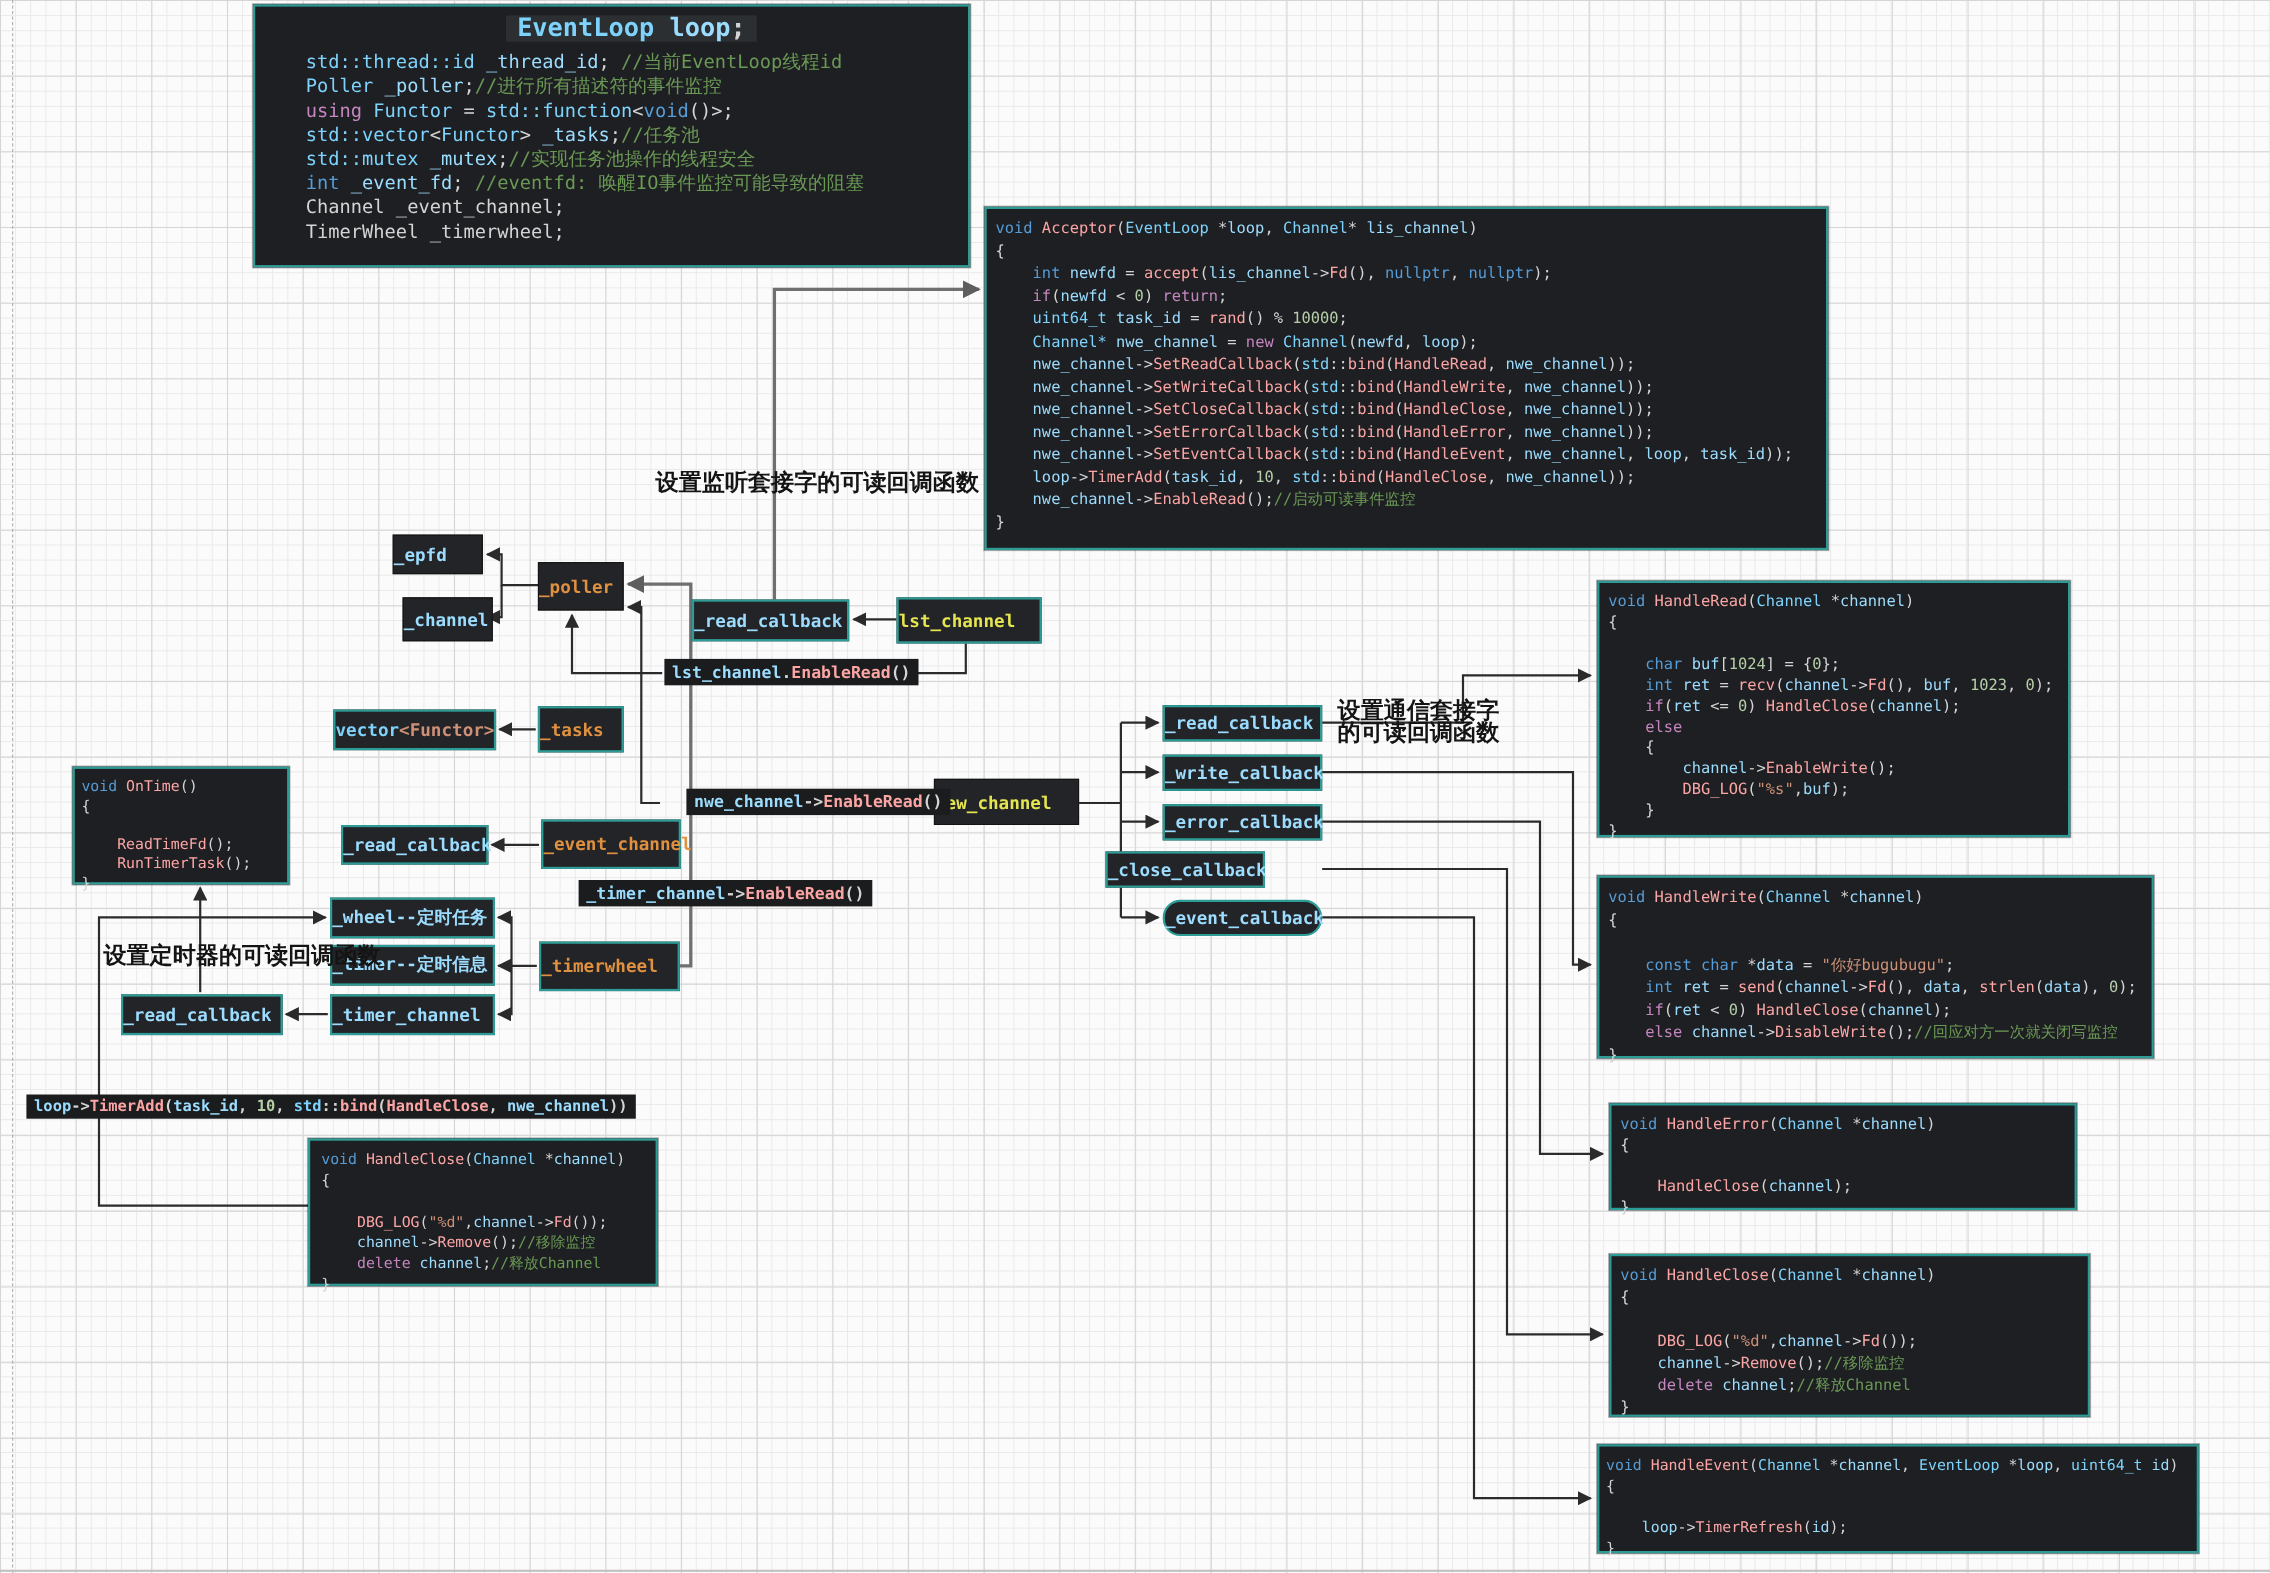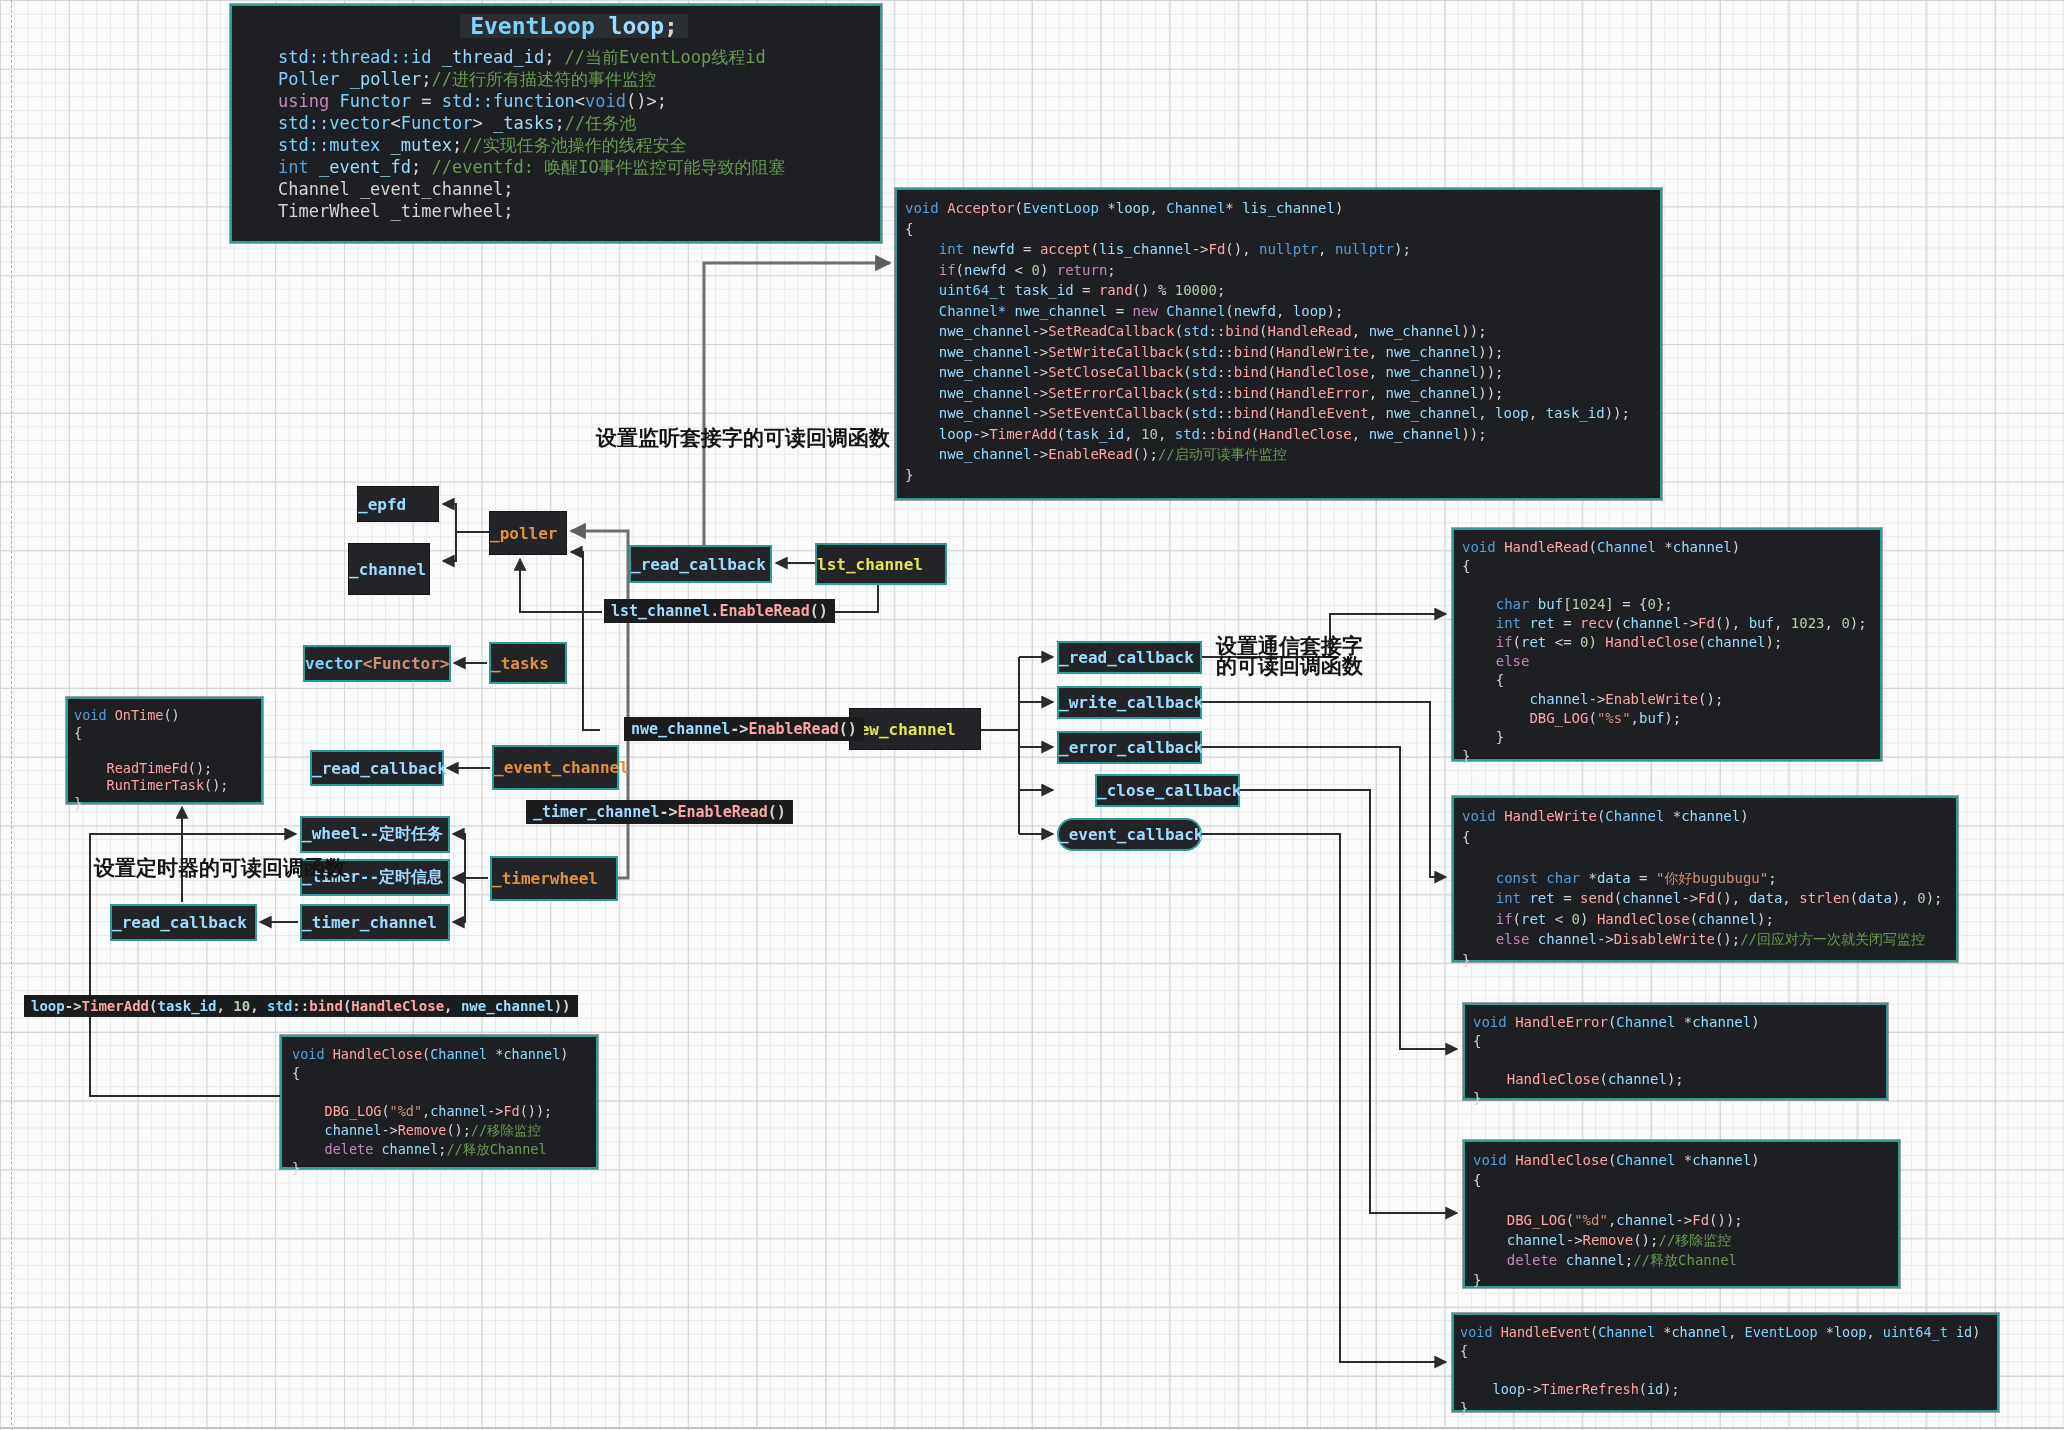--- a/index.html
+++ b/index.html
@@ -98,33 +98,33 @@
       <div class="code-block" style="left: 230px; top: 4px; width: 652px; height: 239px; font-size: 17px; line-height: 22px; padding-left: 46px;"><div class="code-title" style="font-size: 23px;"><span class="tok-type">EventLoop</span><span class="tok-var"> loop</span><span class="tok-pl">;</span></div><div class="code-line"><span class="tok-type">std::thread::id</span><span class="tok-var"> _thread_id</span><span class="tok-pl">; </span><span class="tok-cmt">//当前EventLoop线程id</span></div><div class="code-line"><span class="tok-type">Poller</span><span class="tok-var"> _poller</span><span class="tok-pl">;</span><span class="tok-cmt">//进行所有描述符的事件监控</span></div><div class="code-line"><span class="tok-ctrl">using</span><span class="tok-type"> Functor</span><span class="tok-pl"> = </span><span class="tok-type">std::function</span><span class="tok-pl">&lt;</span><span class="tok-kw">void</span><span class="tok-pl">()&gt;;</span></div><div class="code-line"><span class="tok-type">std::vector</span><span class="tok-pl">&lt;</span><span class="tok-type">Functor</span><span class="tok-pl">&gt;</span><span class="tok-var"> _tasks</span><span class="tok-pl">;</span><span class="tok-cmt">//任务池</span></div><div class="code-line"><span class="tok-type">std::mutex</span><span class="tok-var"> _mutex</span><span class="tok-pl">;</span><span class="tok-cmt">//实现任务池操作的线程安全</span></div><div class="code-line"><span class="tok-kw">int</span><span class="tok-var"> _event_fd</span><span class="tok-pl">; </span><span class="tok-cmt">//eventfd: 唤醒IO事件监控可能导致的阻塞</span></div><div class="code-line"><span class="tok-pl">Channel _event_channel;</span></div><div class="code-line"><span class="tok-pl">TimerWheel _timerwheel;</span></div></div>
       <div class="code-block" style="left: 895px; top: 188px; width: 767px; height: 312px; font-size: 14px; line-height: 20.5px; padding-left: 8px;"><div class="code-line"><span class="tok-kw">void</span><span class="tok-fn"> Acceptor</span><span class="tok-pl">(</span><span class="tok-type">EventLoop</span><span class="tok-pl"> *</span><span class="tok-var">loop</span><span class="tok-pl">, </span><span class="tok-type">Channel</span><span class="tok-pl">* </span><span class="tok-var">lis_channel</span><span class="tok-pl">)</span></div><div class="code-line"><span class="tok-pl">{</span></div><div class="code-line"><span class="tok-pl">    </span><span class="tok-kw">int</span><span class="tok-var"> newfd</span><span class="tok-pl"> = </span><span class="tok-fn">accept</span><span class="tok-pl">(</span><span class="tok-var">lis_channel</span><span class="tok-pl">-&gt;</span><span class="tok-fn">Fd</span><span class="tok-pl">(), </span><span class="tok-kw">nullptr</span><span class="tok-pl">, </span><span class="tok-kw">nullptr</span><span class="tok-pl">);</span></div><div class="code-line"><span class="tok-pl">    </span><span class="tok-ctrl">if</span><span class="tok-pl">(</span><span class="tok-var">newfd</span><span class="tok-pl"> &lt; </span><span class="tok-num">0</span><span class="tok-pl">) </span><span class="tok-ctrl">return</span><span class="tok-pl">;</span></div><div class="code-line"><span class="tok-pl">    </span><span class="tok-type">uint64_t</span><span class="tok-var"> task_id</span><span class="tok-pl"> = </span><span class="tok-fn">rand</span><span class="tok-pl">() % </span><span class="tok-num">10000</span><span class="tok-pl">;</span></div><div class="code-line"><span class="tok-pl">    </span><span class="tok-type">Channel*</span><span class="tok-var"> nwe_channel</span><span class="tok-pl"> = </span><span class="tok-ctrl">new</span><span class="tok-pl"> </span><span class="tok-type">Channel</span><span class="tok-pl">(</span><span class="tok-var">newfd</span><span class="tok-pl">, </span><span class="tok-var">loop</span><span class="tok-pl">);</span></div><div class="code-line"><span class="tok-pl">    </span><span class="tok-var">nwe_channel</span><span class="tok-pl">-&gt;</span><span class="tok-fn">SetReadCallback</span><span class="tok-pl">(</span><span class="tok-type">std</span><span class="tok-pl">::</span><span class="tok-fn">bind</span><span class="tok-pl">(</span><span class="tok-fn">HandleRead</span><span class="tok-pl">, </span><span class="tok-var">nwe_channel</span><span class="tok-pl">));</span></div><div class="code-line"><span class="tok-pl">    </span><span class="tok-var">nwe_channel</span><span class="tok-pl">-&gt;</span><span class="tok-fn">SetWriteCallback</span><span class="tok-pl">(</span><span class="tok-type">std</span><span class="tok-pl">::</span><span class="tok-fn">bind</span><span class="tok-pl">(</span><span class="tok-fn">HandleWrite</span><span class="tok-pl">, </span><span class="tok-var">nwe_channel</span><span class="tok-pl">));</span></div><div class="code-line"><span class="tok-pl">    </span><span class="tok-var">nwe_channel</span><span class="tok-pl">-&gt;</span><span class="tok-fn">SetCloseCallback</span><span class="tok-pl">(</span><span class="tok-type">std</span><span class="tok-pl">::</span><span class="tok-fn">bind</span><span class="tok-pl">(</span><span class="tok-fn">HandleClose</span><span class="tok-pl">, </span><span class="tok-var">nwe_channel</span><span class="tok-pl">));</span></div><div class="code-line"><span class="tok-pl">    </span><span class="tok-var">nwe_channel</span><span class="tok-pl">-&gt;</span><span class="tok-fn">SetErrorCallback</span><span class="tok-pl">(</span><span class="tok-type">std</span><span class="tok-pl">::</span><span class="tok-fn">bind</span><span class="tok-pl">(</span><span class="tok-fn">HandleError</span><span class="tok-pl">, </span><span class="tok-var">nwe_channel</span><span class="tok-pl">));</span></div><div class="code-line"><span class="tok-pl">    </span><span class="tok-var">nwe_channel</span><span class="tok-pl">-&gt;</span><span class="tok-fn">SetEventCallback</span><span class="tok-pl">(</span><span class="tok-type">std</span><span class="tok-pl">::</span><span class="tok-fn">bind</span><span class="tok-pl">(</span><span class="tok-fn">HandleEvent</span><span class="tok-pl">, </span><span class="tok-var">nwe_channel</span><span class="tok-pl">, </span><span class="tok-var">loop</span><span class="tok-pl">, </span><span class="tok-var">task_id</span><span class="tok-pl">));</span></div><div class="code-line"><span class="tok-pl">    </span><span class="tok-var">loop</span><span class="tok-pl">-&gt;</span><span class="tok-fn">TimerAdd</span><span class="tok-pl">(</span><span class="tok-var">task_id</span><span class="tok-pl">, </span><span class="tok-num">10</span><span class="tok-pl">, </span><span class="tok-type">std</span><span class="tok-pl">::</span><span class="tok-fn">bind</span><span class="tok-pl">(</span><span class="tok-fn">HandleClose</span><span class="tok-pl">, </span><span class="tok-var">nwe_channel</span><span class="tok-pl">));</span></div><div class="code-line"><span class="tok-pl">    </span><span class="tok-var">nwe_channel</span><span class="tok-pl">-&gt;</span><span class="tok-fn">EnableRead</span><span class="tok-pl">();</span><span class="tok-cmt">//启动可读事件监控</span></div><div class="code-line"><span class="tok-pl">}</span></div></div>
       <div class="code-block" style="left: 1452px; top: 528px; width: 430px; height: 233px; font-size: 14px; line-height: 19px; padding-left: 8px;"><div class="code-line"><span class="tok-kw">void</span><span class="tok-fn"> HandleRead</span><span class="tok-pl">(</span><span class="tok-type">Channel</span><span class="tok-pl"> *</span><span class="tok-var">channel</span><span class="tok-pl">)</span></div><div class="code-line"><span class="tok-pl">{</span></div><div class="code-line">&nbsp;</div><div class="code-line"><span class="tok-pl">    </span><span class="tok-kw">char</span><span class="tok-var"> buf</span><span class="tok-pl">[</span><span class="tok-num">1024</span><span class="tok-pl">] = {</span><span class="tok-num">0</span><span class="tok-pl">};</span></div><div class="code-line"><span class="tok-pl">    </span><span class="tok-kw">int</span><span class="tok-var"> ret</span><span class="tok-pl"> = </span><span class="tok-fn">recv</span><span class="tok-pl">(</span><span class="tok-var">channel</span><span class="tok-pl">-&gt;</span><span class="tok-fn">Fd</span><span class="tok-pl">(), </span><span class="tok-var">buf</span><span class="tok-pl">, </span><span class="tok-num">1023</span><span class="tok-pl">, </span><span class="tok-num">0</span><span class="tok-pl">);</span></div><div class="code-line"><span class="tok-pl">    </span><span class="tok-ctrl">if</span><span class="tok-pl">(</span><span class="tok-var">ret</span><span class="tok-pl"> &lt;= </span><span class="tok-num">0</span><span class="tok-pl">) </span><span class="tok-fn">HandleClose</span><span class="tok-pl">(</span><span class="tok-var">channel</span><span class="tok-pl">);</span></div><div class="code-line"><span class="tok-pl">    </span><span class="tok-ctrl">else</span></div><div class="code-line"><span class="tok-pl">    {</span></div><div class="code-line"><span class="tok-pl">        </span><span class="tok-var">channel</span><span class="tok-pl">-&gt;</span><span class="tok-fn">EnableWrite</span><span class="tok-pl">();</span></div><div class="code-line"><span class="tok-pl">        </span><span class="tok-fn">DBG_LOG</span><span class="tok-pl">(</span><span class="tok-str">"%s"</span><span class="tok-pl">,</span><span class="tok-var">buf</span><span class="tok-pl">);</span></div><div class="code-line"><span class="tok-pl">    }</span></div><div class="code-line"><span class="tok-pl">}</span></div></div>
       <div class="code-block" style="left: 1452px; top: 796px; width: 506px; height: 166px; font-size: 14px; line-height: 20.5px; padding-left: 8px;"><div class="code-line"><span class="tok-kw">void</span><span class="tok-fn"> HandleWrite</span><span class="tok-pl">(</span><span class="tok-type">Channel</span><span class="tok-pl"> *</span><span class="tok-var">channel</span><span class="tok-pl">)</span></div><div class="code-line"><span class="tok-pl">{</span></div><div class="code-line">&nbsp;</div><div class="code-line"><span class="tok-pl">    </span><span class="tok-kw">const char</span><span class="tok-pl"> *</span><span class="tok-var">data</span><span class="tok-pl"> = </span><span class="tok-str">"你好bugubugu"</span><span class="tok-pl">;</span></div><div class="code-line"><span class="tok-pl">    </span><span class="tok-kw">int</span><span class="tok-var"> ret</span><span class="tok-pl"> = </span><span class="tok-fn">send</span><span class="tok-pl">(</span><span class="tok-var">channel</span><span class="tok-pl">-&gt;</span><span class="tok-fn">Fd</span><span class="tok-pl">(), </span><span class="tok-var">data</span><span class="tok-pl">, </span><span class="tok-fn">strlen</span><span class="tok-pl">(</span><span class="tok-var">data</span><span class="tok-pl">), </span><span class="tok-num">0</span><span class="tok-pl">);</span></div><div class="code-line"><span class="tok-pl">    </span><span class="tok-ctrl">if</span><span class="tok-pl">(</span><span class="tok-var">ret</span><span class="tok-pl"> &lt; </span><span class="tok-num">0</span><span class="tok-pl">) </span><span class="tok-fn">HandleClose</span><span class="tok-pl">(</span><span class="tok-var">channel</span><span class="tok-pl">);</span></div><div class="code-line"><span class="tok-pl">    </span><span class="tok-ctrl">else</span><span class="tok-var"> channel</span><span class="tok-pl">-&gt;</span><span class="tok-fn">DisableWrite</span><span class="tok-pl">();</span><span class="tok-cmt">//回应对方一次就关闭写监控</span></div><div class="code-line"><span class="tok-pl">}</span></div></div>
       <div class="code-block" style="left: 1463px; top: 1003px; width: 425px; height: 97px; font-size: 14px; line-height: 19px; padding-left: 8px;"><div class="code-line"><span class="tok-kw">void</span><span class="tok-fn"> HandleError</span><span class="tok-pl">(</span><span class="tok-type">Channel</span><span class="tok-pl"> *</span><span class="tok-var">channel</span><span class="tok-pl">)</span></div><div class="code-line"><span class="tok-pl">{</span></div><div class="code-line">&nbsp;</div><div class="code-line"><span class="tok-pl">    </span><span class="tok-fn">HandleClose</span><span class="tok-pl">(</span><span class="tok-var">channel</span><span class="tok-pl">);</span></div><div class="code-line"><span class="tok-pl">}</span></div></div>
       <div class="code-block" style="left: 1463px; top: 1140px; width: 437px; height: 148px; font-size: 14px; line-height: 20px; padding-left: 8px;"><div class="code-line"><span class="tok-kw">void</span><span class="tok-fn"> HandleClose</span><span class="tok-pl">(</span><span class="tok-type">Channel</span><span class="tok-pl"> *</span><span class="tok-var">channel</span><span class="tok-pl">)</span></div><div class="code-line"><span class="tok-pl">{</span></div><div class="code-line">&nbsp;</div><div class="code-line"><span class="tok-pl">    </span><span class="tok-fn">DBG_LOG</span><span class="tok-pl">(</span><span class="tok-str">"%d"</span><span class="tok-pl">,</span><span class="tok-var">channel</span><span class="tok-pl">-&gt;</span><span class="tok-fn">Fd</span><span class="tok-pl">());</span></div><div class="code-line"><span class="tok-pl">    </span><span class="tok-var">channel</span><span class="tok-pl">-&gt;</span><span class="tok-fn">Remove</span><span class="tok-pl">();</span><span class="tok-cmt">//移除监控</span></div><div class="code-line"><span class="tok-pl">    </span><span class="tok-ctrl">delete</span><span class="tok-var"> channel</span><span class="tok-pl">;</span><span class="tok-cmt">//释放Channel</span></div><div class="code-line"><span class="tok-pl">}</span></div></div>
       <div class="code-block" style="left: 1452px; top: 1313px; width: 547px; height: 99px; font-size: 13.5px; line-height: 19px; padding-left: 6px;"><div class="code-line"><span class="tok-kw">void</span><span class="tok-fn"> HandleEvent</span><span class="tok-pl">(</span><span class="tok-type">Channel</span><span class="tok-pl"> *</span><span class="tok-var">channel</span><span class="tok-pl">, </span><span class="tok-type">EventLoop</span><span class="tok-pl"> *</span><span class="tok-var">loop</span><span class="tok-pl">, </span><span class="tok-type">uint64_t</span><span class="tok-var"> id</span><span class="tok-pl">)</span></div><div class="code-line"><span class="tok-pl">{</span></div><div class="code-line">&nbsp;</div><div class="code-line"><span class="tok-pl">    </span><span class="tok-var">loop</span><span class="tok-pl">-&gt;</span><span class="tok-fn">TimerRefresh</span><span class="tok-pl">(</span><span class="tok-var">id</span><span class="tok-pl">);</span></div><div class="code-line"><span class="tok-pl">}</span></div></div>
       <div class="code-block" style="left: 66px; top: 697px; width: 197px; height: 107px; font-size: 13.5px; line-height: 17.5px; padding-left: 6px;"><div class="code-line"><span class="tok-kw">void</span><span class="tok-fn"> OnTime</span><span class="tok-pl">()</span></div><div class="code-line"><span class="tok-pl">{</span></div><div class="code-line">&nbsp;</div><div class="code-line"><span class="tok-pl">    </span><span class="tok-fn">ReadTimeFd</span><span class="tok-pl">();</span></div><div class="code-line"><span class="tok-pl">    </span><span class="tok-fn">RunTimerTask</span><span class="tok-pl">();</span></div><div class="code-line"><span class="tok-pl">}</span></div></div>
       <div class="code-block" style="left: 280px; top: 1035px; width: 318px; height: 134px; font-size: 13.5px; line-height: 19px; padding-left: 10px;"><div class="code-line"><span class="tok-kw">void</span><span class="tok-fn"> HandleClose</span><span class="tok-pl">(</span><span class="tok-type">Channel</span><span class="tok-pl"> *</span><span class="tok-var">channel</span><span class="tok-pl">)</span></div><div class="code-line"><span class="tok-pl">{</span></div><div class="code-line">&nbsp;</div><div class="code-line"><span class="tok-pl">    </span><span class="tok-fn">DBG_LOG</span><span class="tok-pl">(</span><span class="tok-str">"%d"</span><span class="tok-pl">,</span><span class="tok-var">channel</span><span class="tok-pl">-&gt;</span><span class="tok-fn">Fd</span><span class="tok-pl">());</span></div><div class="code-line"><span class="tok-pl">    </span><span class="tok-var">channel</span><span class="tok-pl">-&gt;</span><span class="tok-fn">Remove</span><span class="tok-pl">();</span><span class="tok-cmt">//移除监控</span></div><div class="code-line"><span class="tok-pl">    </span><span class="tok-ctrl">delete</span><span class="tok-var"> channel</span><span class="tok-pl">;</span><span class="tok-cmt">//释放Channel</span></div><div class="code-line"><span class="tok-pl">}</span></div></div>
       <div class="node-box plain" style="left: 357px; top: 486px; width: 82px; height: 36px;"><span class="box-label c-blue">_epfd</span></div>
-      <div class="node-box plain" style="left: 348px; top: 543px; width: 82px; height: 52px;"><span class="box-label c-blue">_channel</span></div>
+      <div class="node-box plain" style="left: 366px; top: 543px; width: 82px; height: 40px;"><span class="box-label c-blue">_channel</span></div>
       <div class="node-box plain" style="left: 489px; top: 511px; width: 78px; height: 44px;"><span class="box-label c-orange">_poller</span></div>
       <div class="node-box teal" style="left: 629px; top: 545px; width: 143px; height: 38px;"><span class="box-label c-lightblue">_read_callback</span></div>
       <div class="node-box teal" style="left: 815px; top: 543px; width: 132px; height: 42px;"><span class="box-label c-yellow">lst_channel</span></div>
       <div class="node-box teal" style="left: 303px; top: 645px; width: 148px; height: 37px;"><span class="tok-type">vector</span><span class="tok-str">&lt;Functor&gt;</span></div>
       <div class="node-box teal" style="left: 489px; top: 642px; width: 78px; height: 42px;"><span class="box-label c-orange">_tasks</span></div>
       <div class="node-box teal" style="left: 310px; top: 750px; width: 134px; height: 36px;"><span class="box-label c-lightblue">_read_callback</span></div>
       <div class="node-box teal" style="left: 492px; top: 745px; width: 127px; height: 45px;"><span class="box-label c-orange">_event_channel</span></div>
       <div class="node-box plain" style="left: 849px; top: 708px; width: 132px; height: 42px;"><span class="box-label c-yellow">new_channel</span></div>
       <div class="node-box teal" style="left: 1057px; top: 641px; width: 145px; height: 33px;"><span class="box-label c-lightblue">_read_callback</span></div>
       <div class="node-box teal" style="left: 1057px; top: 686px; width: 145px; height: 33px;"><span class="box-label c-lightblue">_write_callback</span></div>
       <div class="node-box teal" style="left: 1057px; top: 731px; width: 145px; height: 33px;"><span class="box-label c-lightblue">_error_callback</span></div>
-      <div class="node-box teal" style="left: 1095px; top: 774px; width: 145px; height: 33px;"><span class="box-label c-lightblue">_close_callback</span></div>
+      <div class="node-box teal" style="left: 1005px; top: 774px; width: 145px; height: 33px;"><span class="box-label c-lightblue">_close_callback</span></div>
       <div class="node-box teal" style="left: 1057px; top: 818px; width: 145px; height: 33px; border-radius: 16px;"><span class="box-label c-lightblue">_event_callback</span></div>
       <div class="node-box teal" style="left: 300px; top: 816px; width: 150px; height: 37px;"><span class="box-label c-lightblue">_wheel--定时任务</span></div>
       <div class="node-box teal" style="left: 300px; top: 859px; width: 150px; height: 37px;"><span class="box-label c-lightblue">_timer--定时信息</span></div>
       <div class="node-box teal" style="left: 490px; top: 856px; width: 128px; height: 45px;"><span class="box-label c-orange">_timerwheel</span></div>
       <div class="node-box teal" style="left: 300px; top: 904px; width: 150px; height: 37px;"><span class="box-label c-lightblue">_timer_channel</span></div>
       <div class="node-box teal" style="left: 110px; top: 904px; width: 147px; height: 37px;"><span class="box-label c-lightblue">_read_callback</span></div>
       <div class="strip-label" style="left: 604px; top: 599px;"><span class="tok-var">lst_channel</span><span class="tok-pl">.</span><span class="tok-fn">EnableRead</span><span class="tok-pl">()</span></div>
       <div class="strip-label" style="left: 624px; top: 717px;"><span class="tok-var">nwe_channel</span><span class="tok-pl">-&gt;</span><span class="tok-fn">EnableRead</span><span class="tok-pl">()</span></div>
       <div class="strip-label" style="left: 526px; top: 800px;"><span class="tok-var">_timer_channel</span><span class="tok-pl">-&gt;</span><span class="tok-fn">EnableRead</span><span class="tok-pl">()</span></div>
       <div class="strip-label" style="left: 24px; top: 995px; font-size: 14px;"><span class="tok-var">loop</span><span class="tok-pl">-&gt;</span><span class="tok-fn">TimerAdd</span><span class="tok-pl">(</span><span class="tok-var">task_id</span><span class="tok-pl">, </span><span class="tok-num">10</span><span class="tok-pl">, </span><span class="tok-type">std</span><span class="tok-pl">::</span><span class="tok-fn">bind</span><span class="tok-pl">(</span><span class="tok-fn">HandleClose</span><span class="tok-pl">, </span><span class="tok-var">nwe_channel</span><span class="tok-pl">))</span></div>

